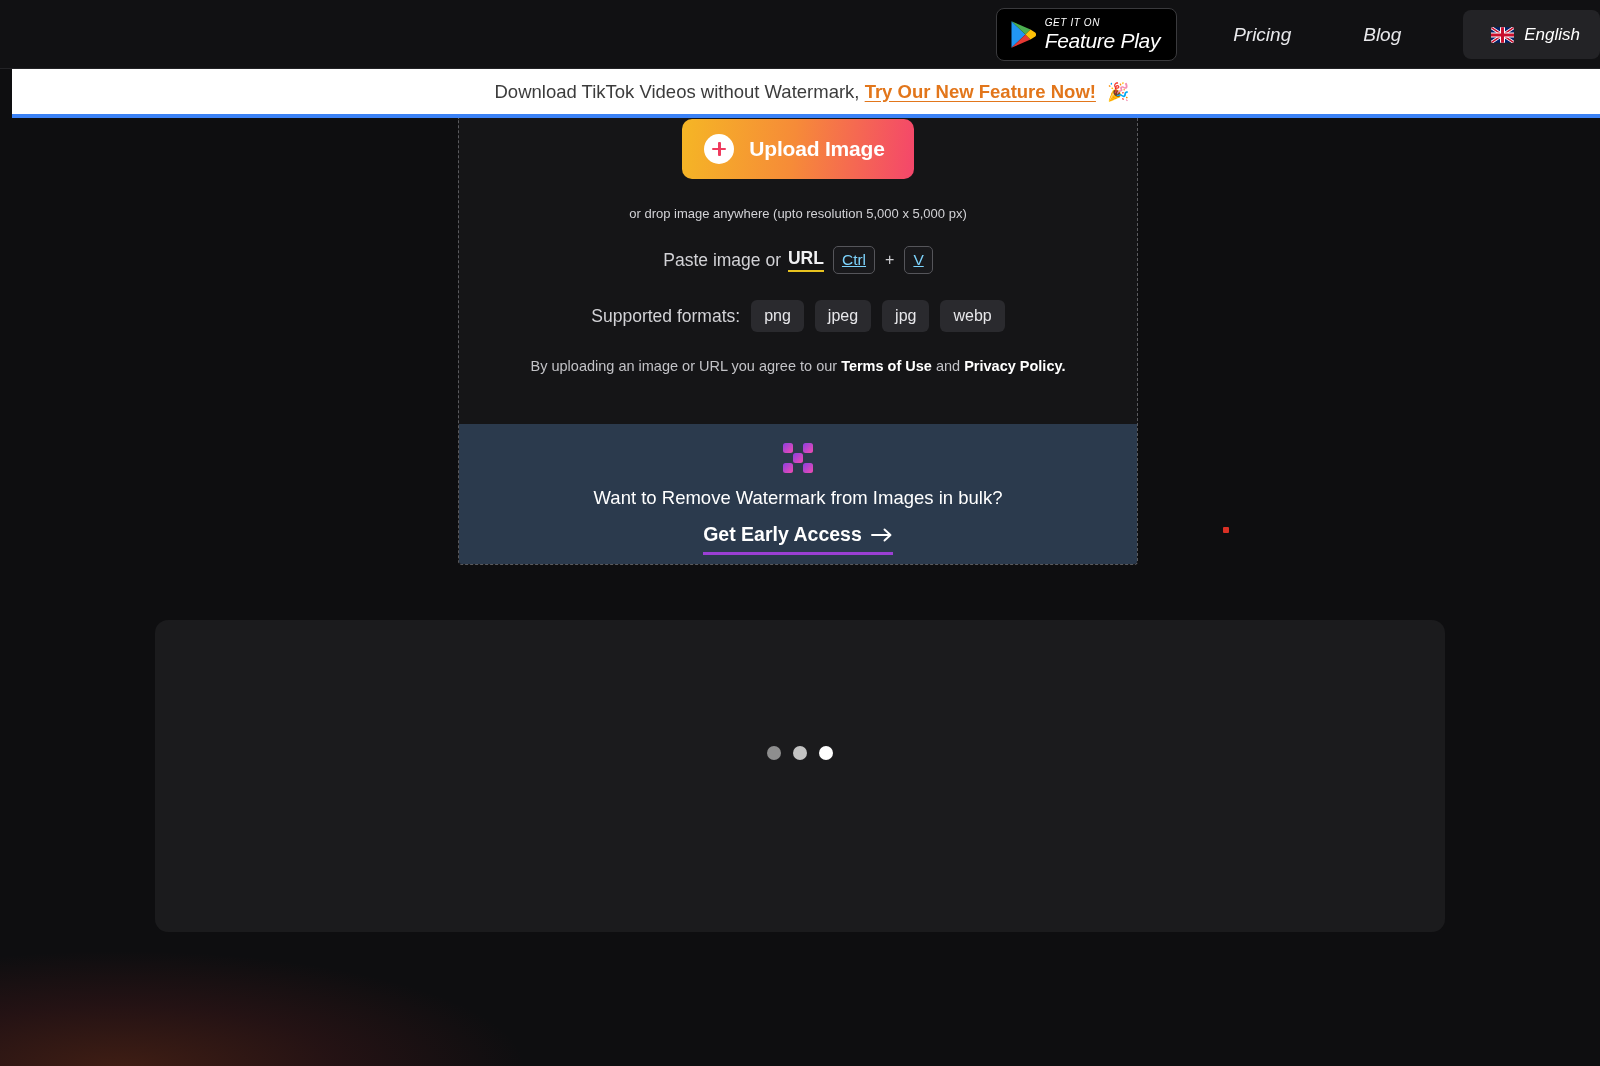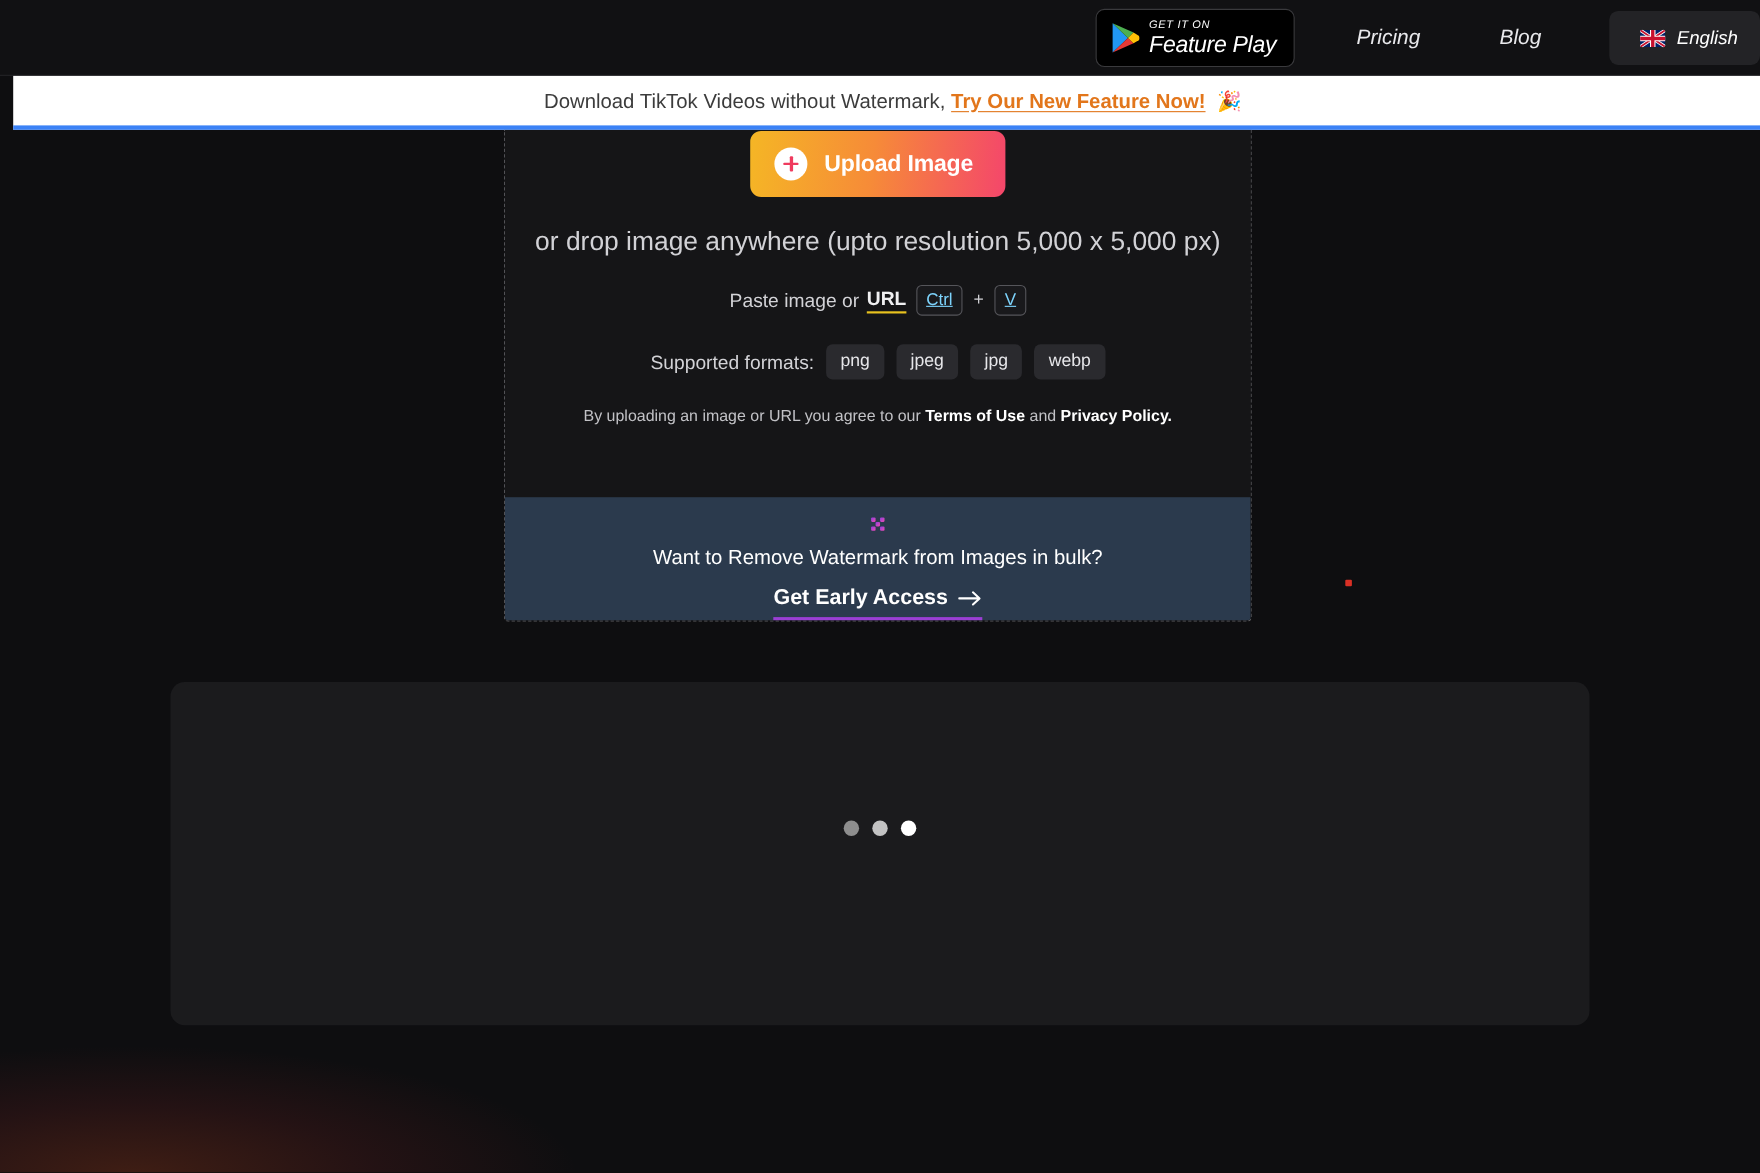--- a/index.html
+++ b/index.html
@@ -106,21 +106,21 @@
   }
   .plus-circle::before, .plus-circle::after {
     content: ""; position: absolute; background: #ef3b5e; border-radius: 1px;
   }
   .plus-circle::before { width: 14px; height: 2.8px; left: 8px; top: 13.6px; }
   .plus-circle::after { width: 2.8px; height: 14px; left: 13.6px; top: 8px; }
   .upload-btn-label {
     font-size: 21px; font-weight: 700; color: #ffffff; letter-spacing: -0.2px;
   }
   .drop-hint {
-    margin-top: 27px; font-size: 24px; color: #d2d2d6;
+    margin-top: 27px; font-size: 13px; color: #d2d2d6;
   }
   .paste-row {
     margin-top: 25px; display: flex; align-items: center; gap: 9px;
     font-size: 17.5px; color: #d2d2d6;
   }
   .url-link {
     color: #f0f0f2; font-weight: 700;
     border-bottom: 2.5px solid #e8c21f; padding-bottom: 1px;
     cursor: pointer; margin-left: -2px;
   }
@@ -141,21 +141,21 @@
     cursor: pointer;
   }
   .terms {
     margin-top: 26px; font-size: 14.5px; color: #c2c2c6;
   }
   .terms b { color: #ffffff; font-weight: 700; cursor: pointer; }
 
   
   .bulk {
     position: absolute; left: 0; bottom: 0;
-    width: 678px; height: 112px;
+    width: 678px; height: 140px;
     background: #2b3a4d;
     display: flex; flex-direction: column; align-items: center;
     padding-top: 18px;
   }
   .bulk-icon { width: 32px; height: 32px; }
   .bulk-title {
     margin-top: 13px; font-size: 18.5px; color: #ffffff; font-weight: 400;
   }
   .bulk-cta {
     margin-top: 14px; font-size: 19.5px; font-weight: 700; color: #ffffff;

